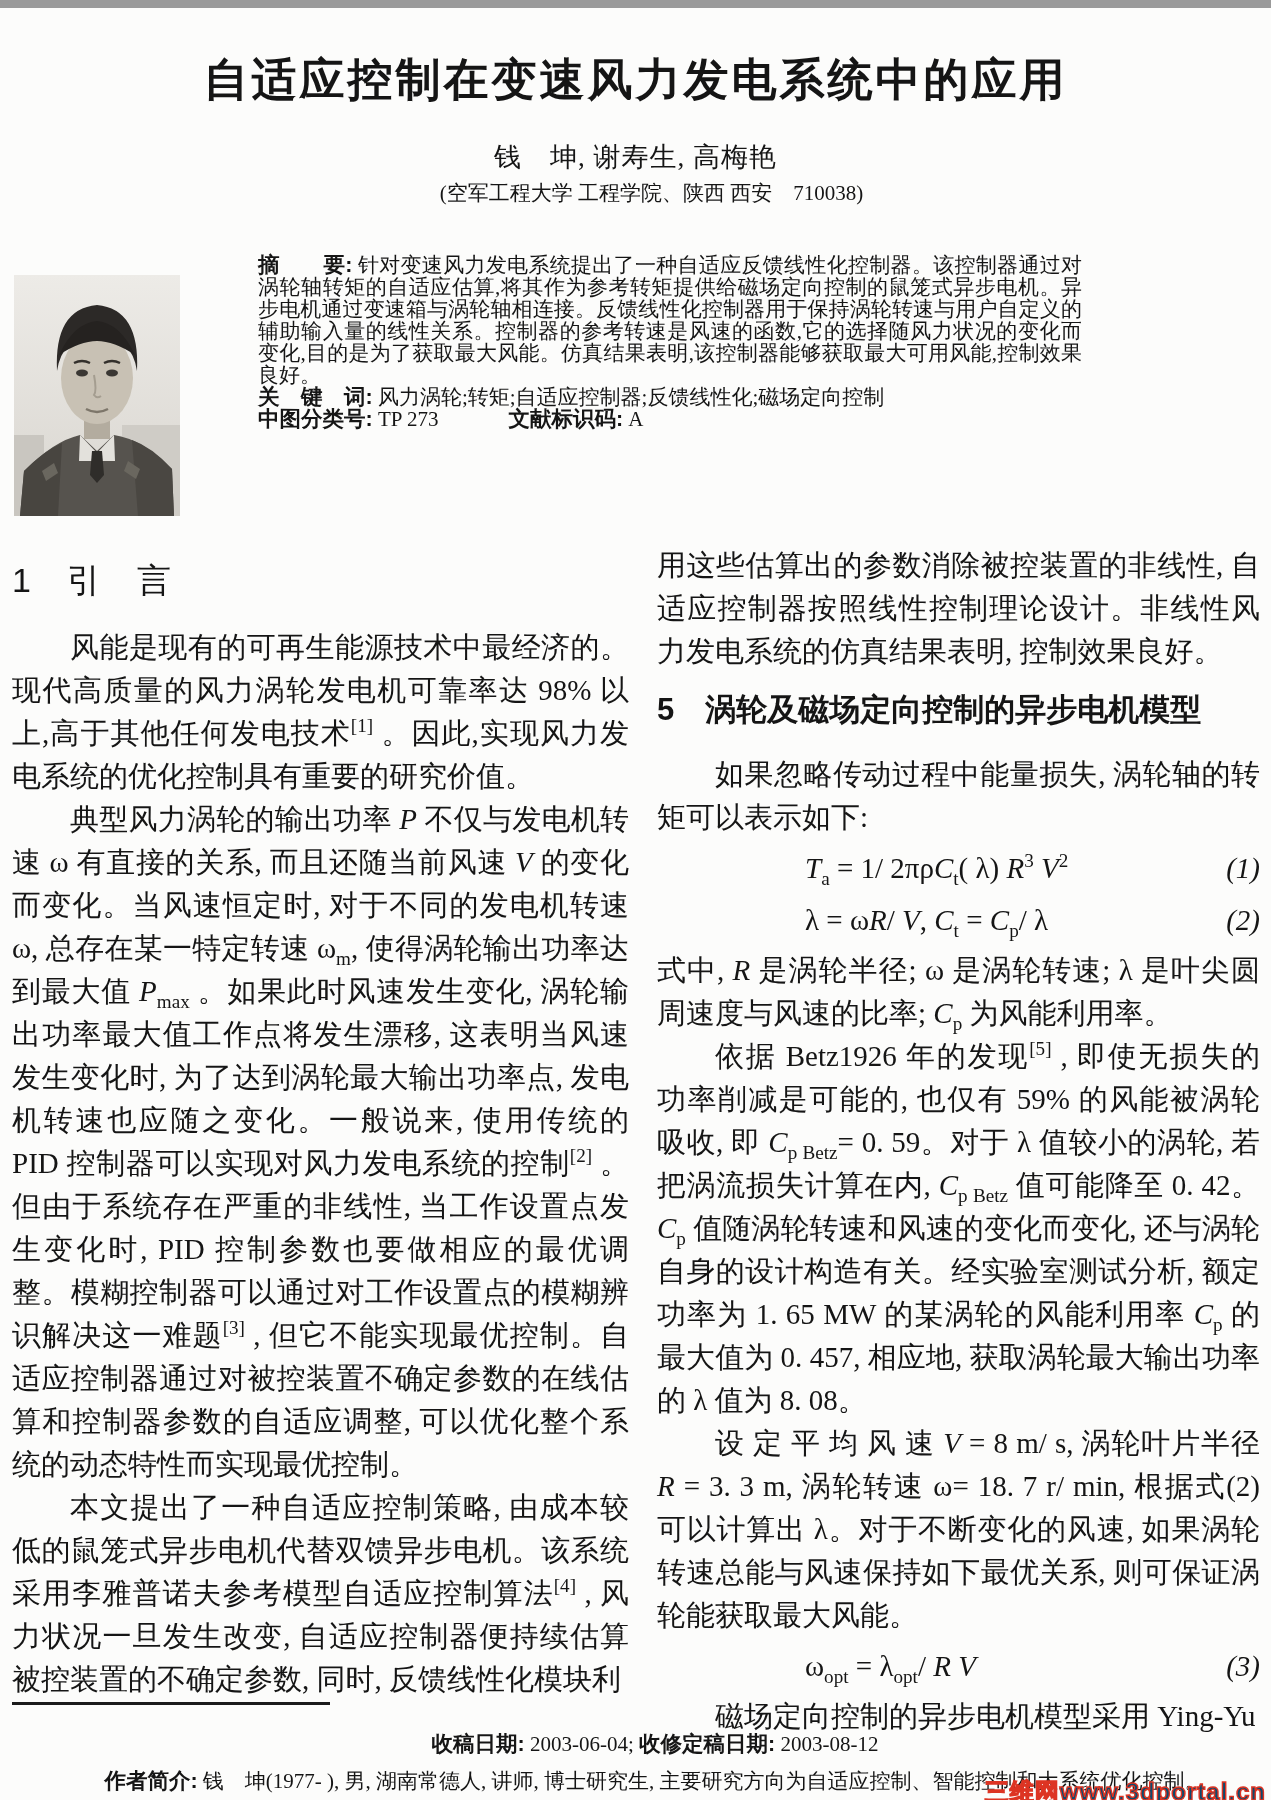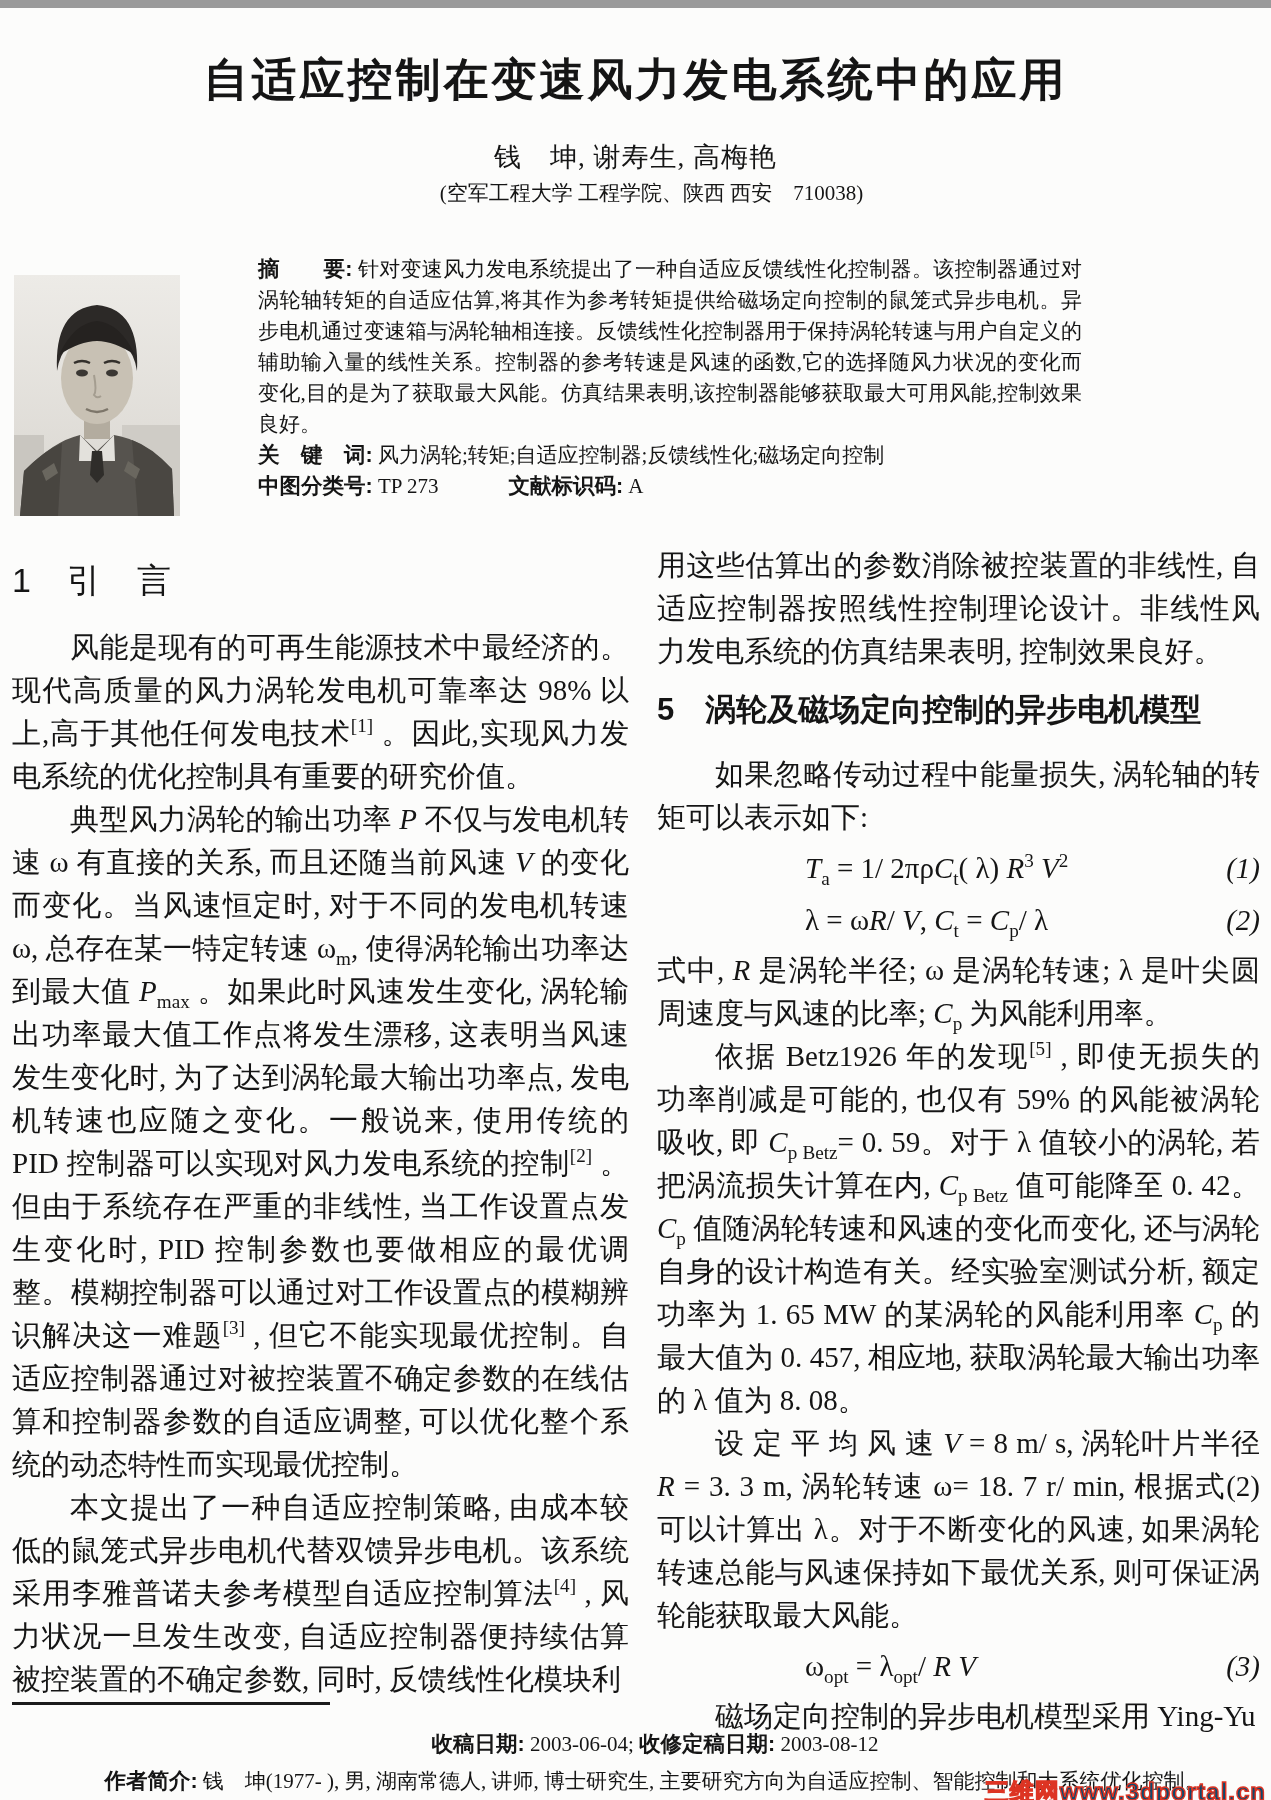--- a/index.html
+++ b/index.html
@@ -12,21 +12,21 @@
   .center{left:0;width:100%;text-align:center;}
 
   .title{position:absolute;top:42px;font-size:45px;letter-spacing:3px;}
   .authors{position:absolute;top:131px;font-size:27px;letter-spacing:1px;}
   .affiliation{position:absolute;top:171px;font-size:21px;padding-left:16px;}
 
   .photo{position:absolute;left:14px;top:267px;width:166px;height:241px;}
   .photo svg{display:block;width:100%;height:100%;}
 
   .abstract-block{position:absolute;left:258px;top:246px;width:824px;
-    font-size:21px;line-height:31px;text-align:justify;text-justify:inter-ideograph;}
+    font-size:21px;line-height:22px;text-align:justify;text-justify:inter-ideograph;}
   .abstract-block p{margin:0;}
   .kw-line{margin-top:1px;}
   .clc-line{margin-top:1px;}
   .clc-gap{display:inline-block;width:70px;}
   .abstract-block .heiti{font-size:21.5px;}
 
   .col{position:absolute;font-size:29px;line-height:43px;
     text-align:justify;text-justify:inter-ideograph;}
   .col p{margin:0;text-indent:2em;}
   .col p.noindent{text-indent:0;}

